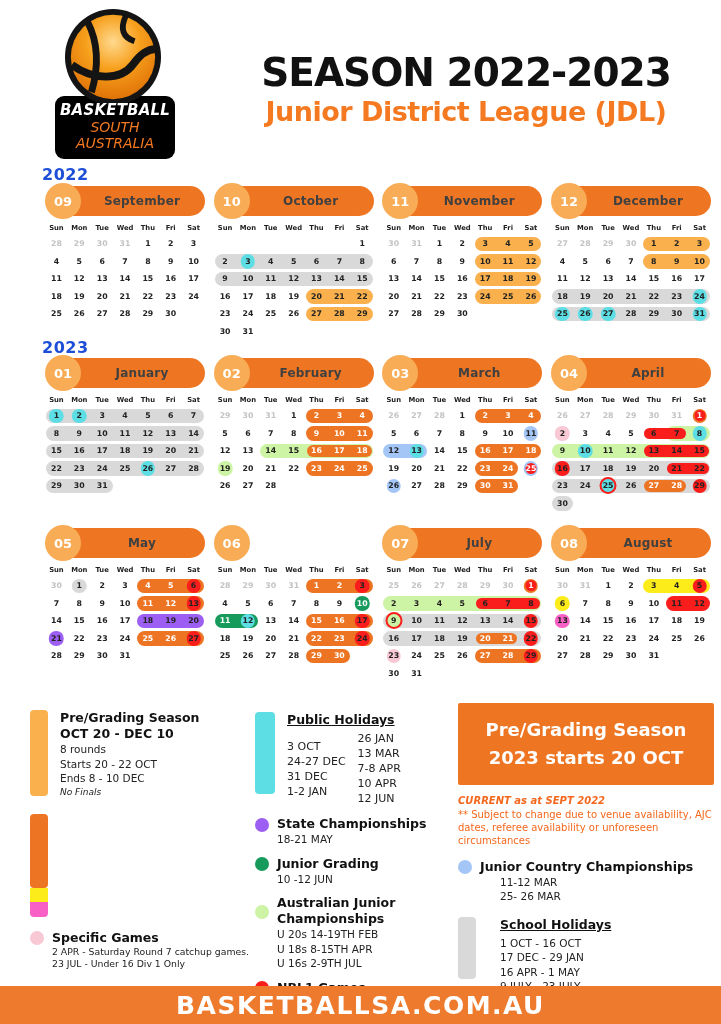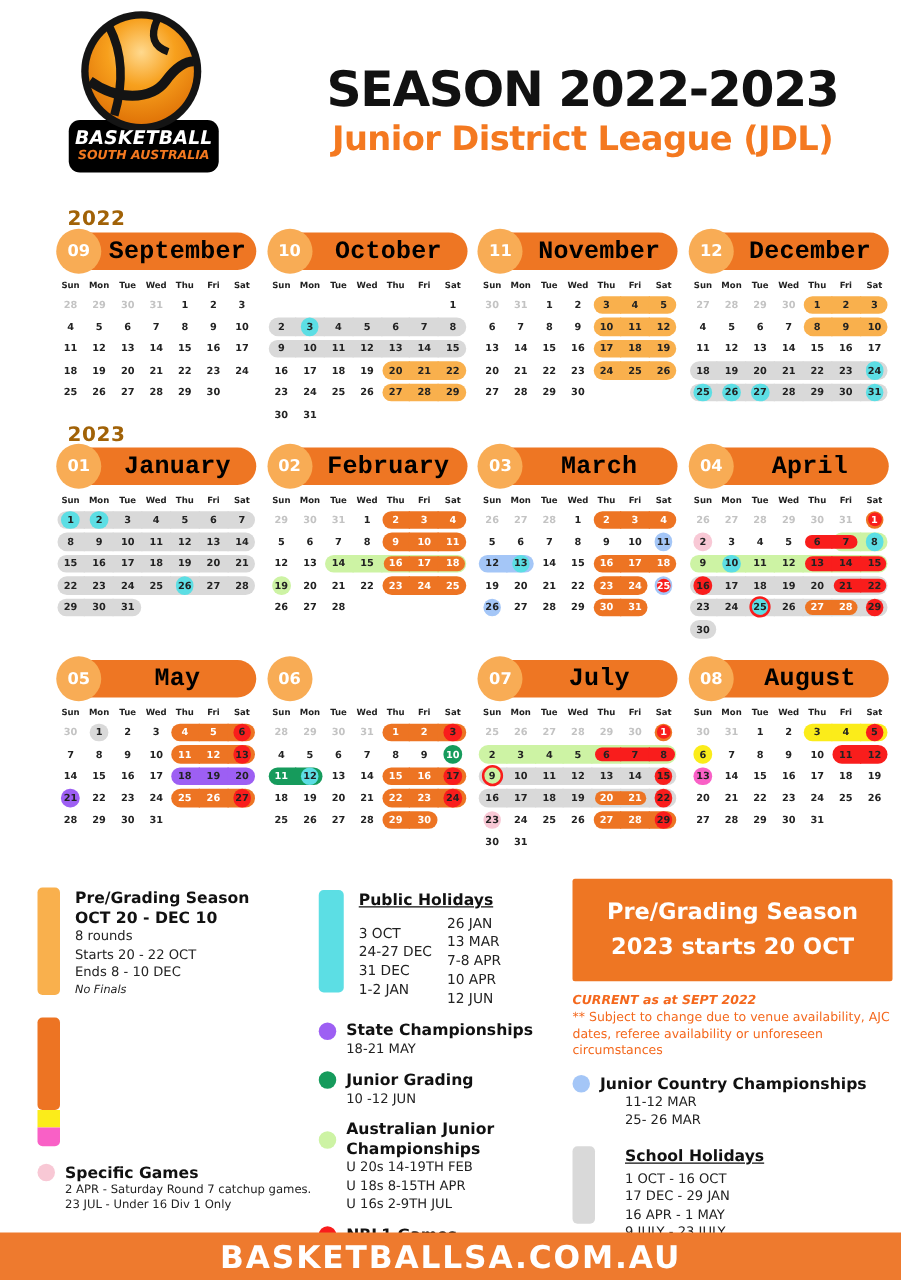--- a/index.html
+++ b/index.html
@@ -5,36 +5,36 @@
   html,body{margin:0;padding:0;background:#888;}
   *{box-sizing:border-box;}
   .page{position:relative;width:721px;height:1024px;background:#fff;overflow:hidden;margin:0 auto;
         font-family:"DejaVu Sans","Liberation Sans",sans-serif;color:#1a1a1a;}
 
   
   .logo{position:absolute;left:55px;top:8px;width:120px;}
   .logo-ball{display:block;margin-left:8px;}
   .logo-plate{margin-top:-10px;background:#000000;border-radius:9px;padding:6px 4px 7px;text-align:center;}
   .logo-bball{color:#fff;font-size:15px;font-weight:bold;font-style:italic;letter-spacing:.2px;line-height:1.1;}
-  .logo-sa{color:#f47920;font-size:10px;font-weight:bold;font-style:italic;line-height:1.2;}
+  .logo-sa{color:#f47920;font-size:14px;font-weight:normal;font-style:italic;line-height:1.2;}
   .titleblock{position:absolute;left:222px;top:52px;width:488px;text-align:center;}
   .title{font-size:39px;font-weight:800;letter-spacing:-1px;color:#111;line-height:1.1;}
   .subtitle{font-size:27px;font-weight:800;letter-spacing:-0.5px;color:#f47920;line-height:1.15;margin-top:1px;}
 
-  .yearlabel{position:absolute;left:54px;font-size:16px;font-weight:800;color:#a16207;letter-spacing:.5px;}
+  .yearlabel{position:absolute;left:42px;font-size:16px;font-weight:800;color:#1d4ed8;letter-spacing:.5px;}
   #y2022{top:165px;} #y2023{top:338px;}
 
   
   .mrow{position:absolute;left:45px;width:666px;display:flex;justify-content:space-between;}
   #mrow1{top:184px;} #mrow2{top:356px;} #mrow3{top:526px;}
   .month{width:160px;}
   .mh{position:relative;height:34px;}
   .mh .bar{position:absolute;left:8px;right:0;top:2px;height:30px;background:#ee7623;border-radius:16px;
            display:flex;align-items:center;justify-content:center;padding-left:26px;}
-  .mh .bar span{color:#000000;font-size:20px;font-weight:800;letter-spacing:.2px;font-family:Liberation Mono, monospace;}
+  .mh .bar span{color:#404040;font-size:12px;font-weight:800;letter-spacing:.2px;}
   .mh .code{position:absolute;left:0;top:-1px;width:36px;height:36px;border-radius:50%;background:#f8ac55;
             color:#fff;font-size:13px;font-weight:800;display:flex;align-items:center;justify-content:center;z-index:2;}
   .wd{display:grid;grid-template-columns:repeat(7,1fr);margin:6px 0 3px;}
   .wd span{text-align:center;font-size:6.8px;font-weight:bold;color:#222;}
   .weeks{display:grid;grid-template-columns:repeat(7,1fr);}
   .cell{position:relative;height:17.5px;}
   .num{position:absolute;inset:0;display:flex;align-items:center;justify-content:center;
        font-size:7.8px;font-weight:bold;color:#222;z-index:5;}
   .num.out{color:#c3c3c3;}
   .num.white{color:#fff;}

